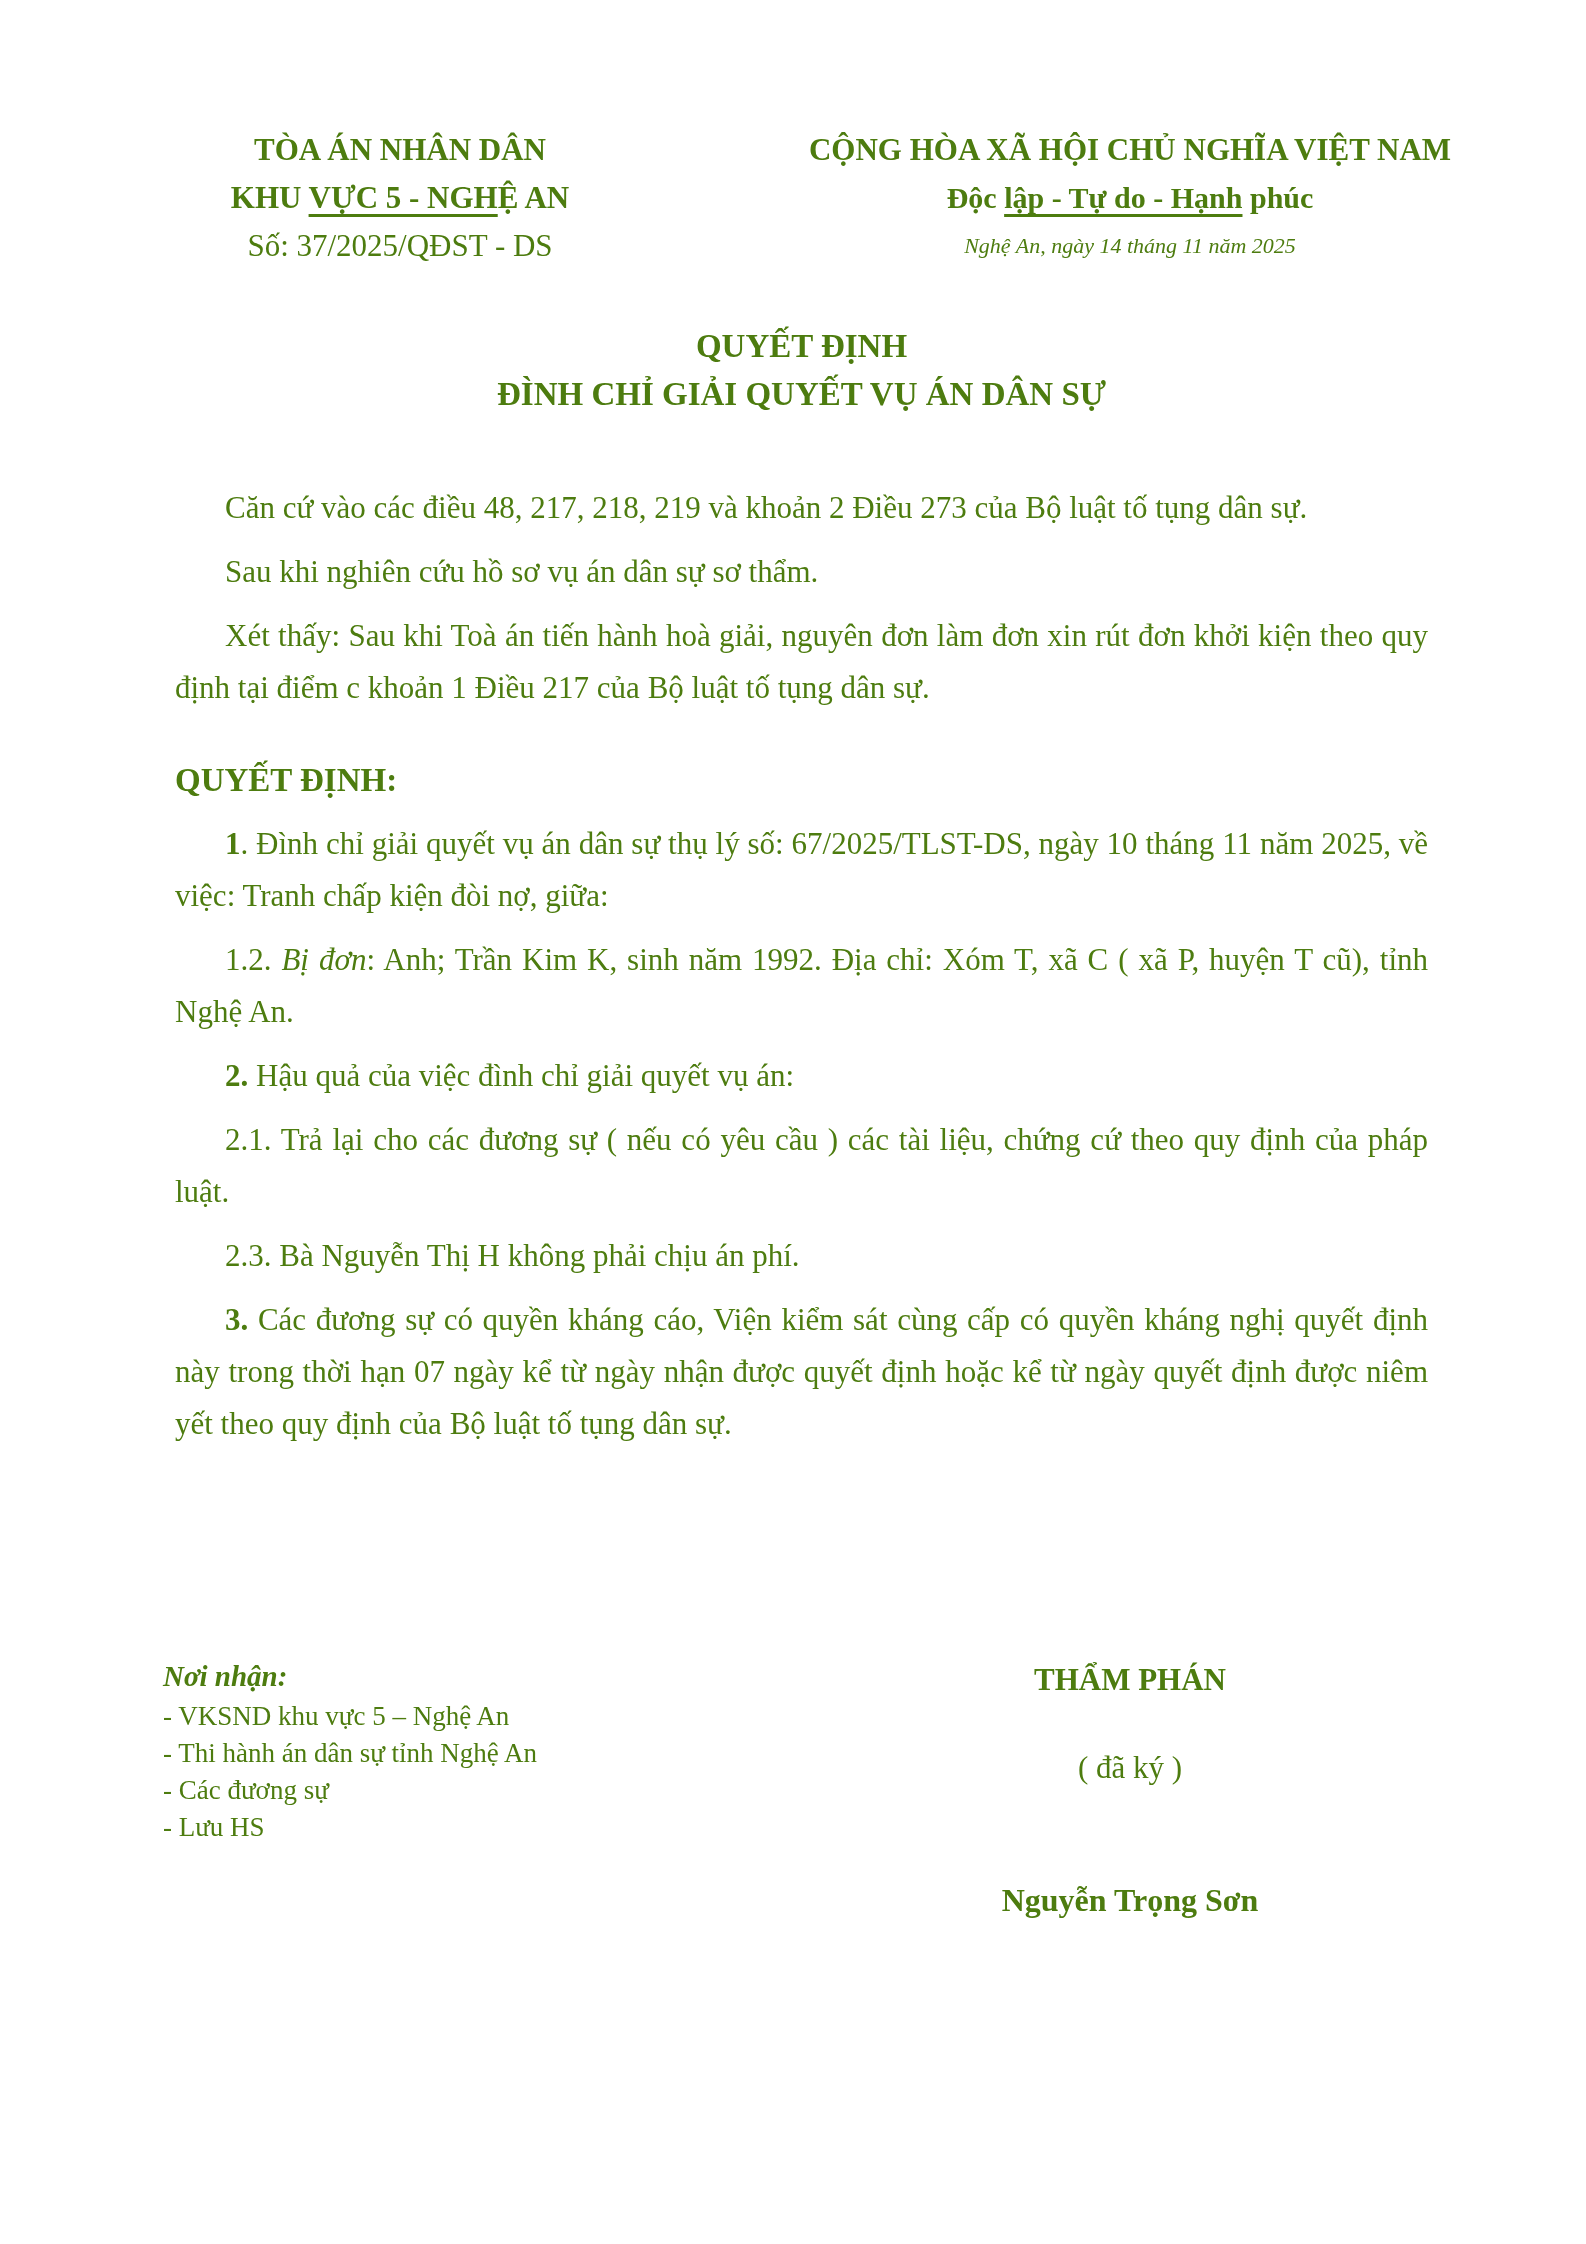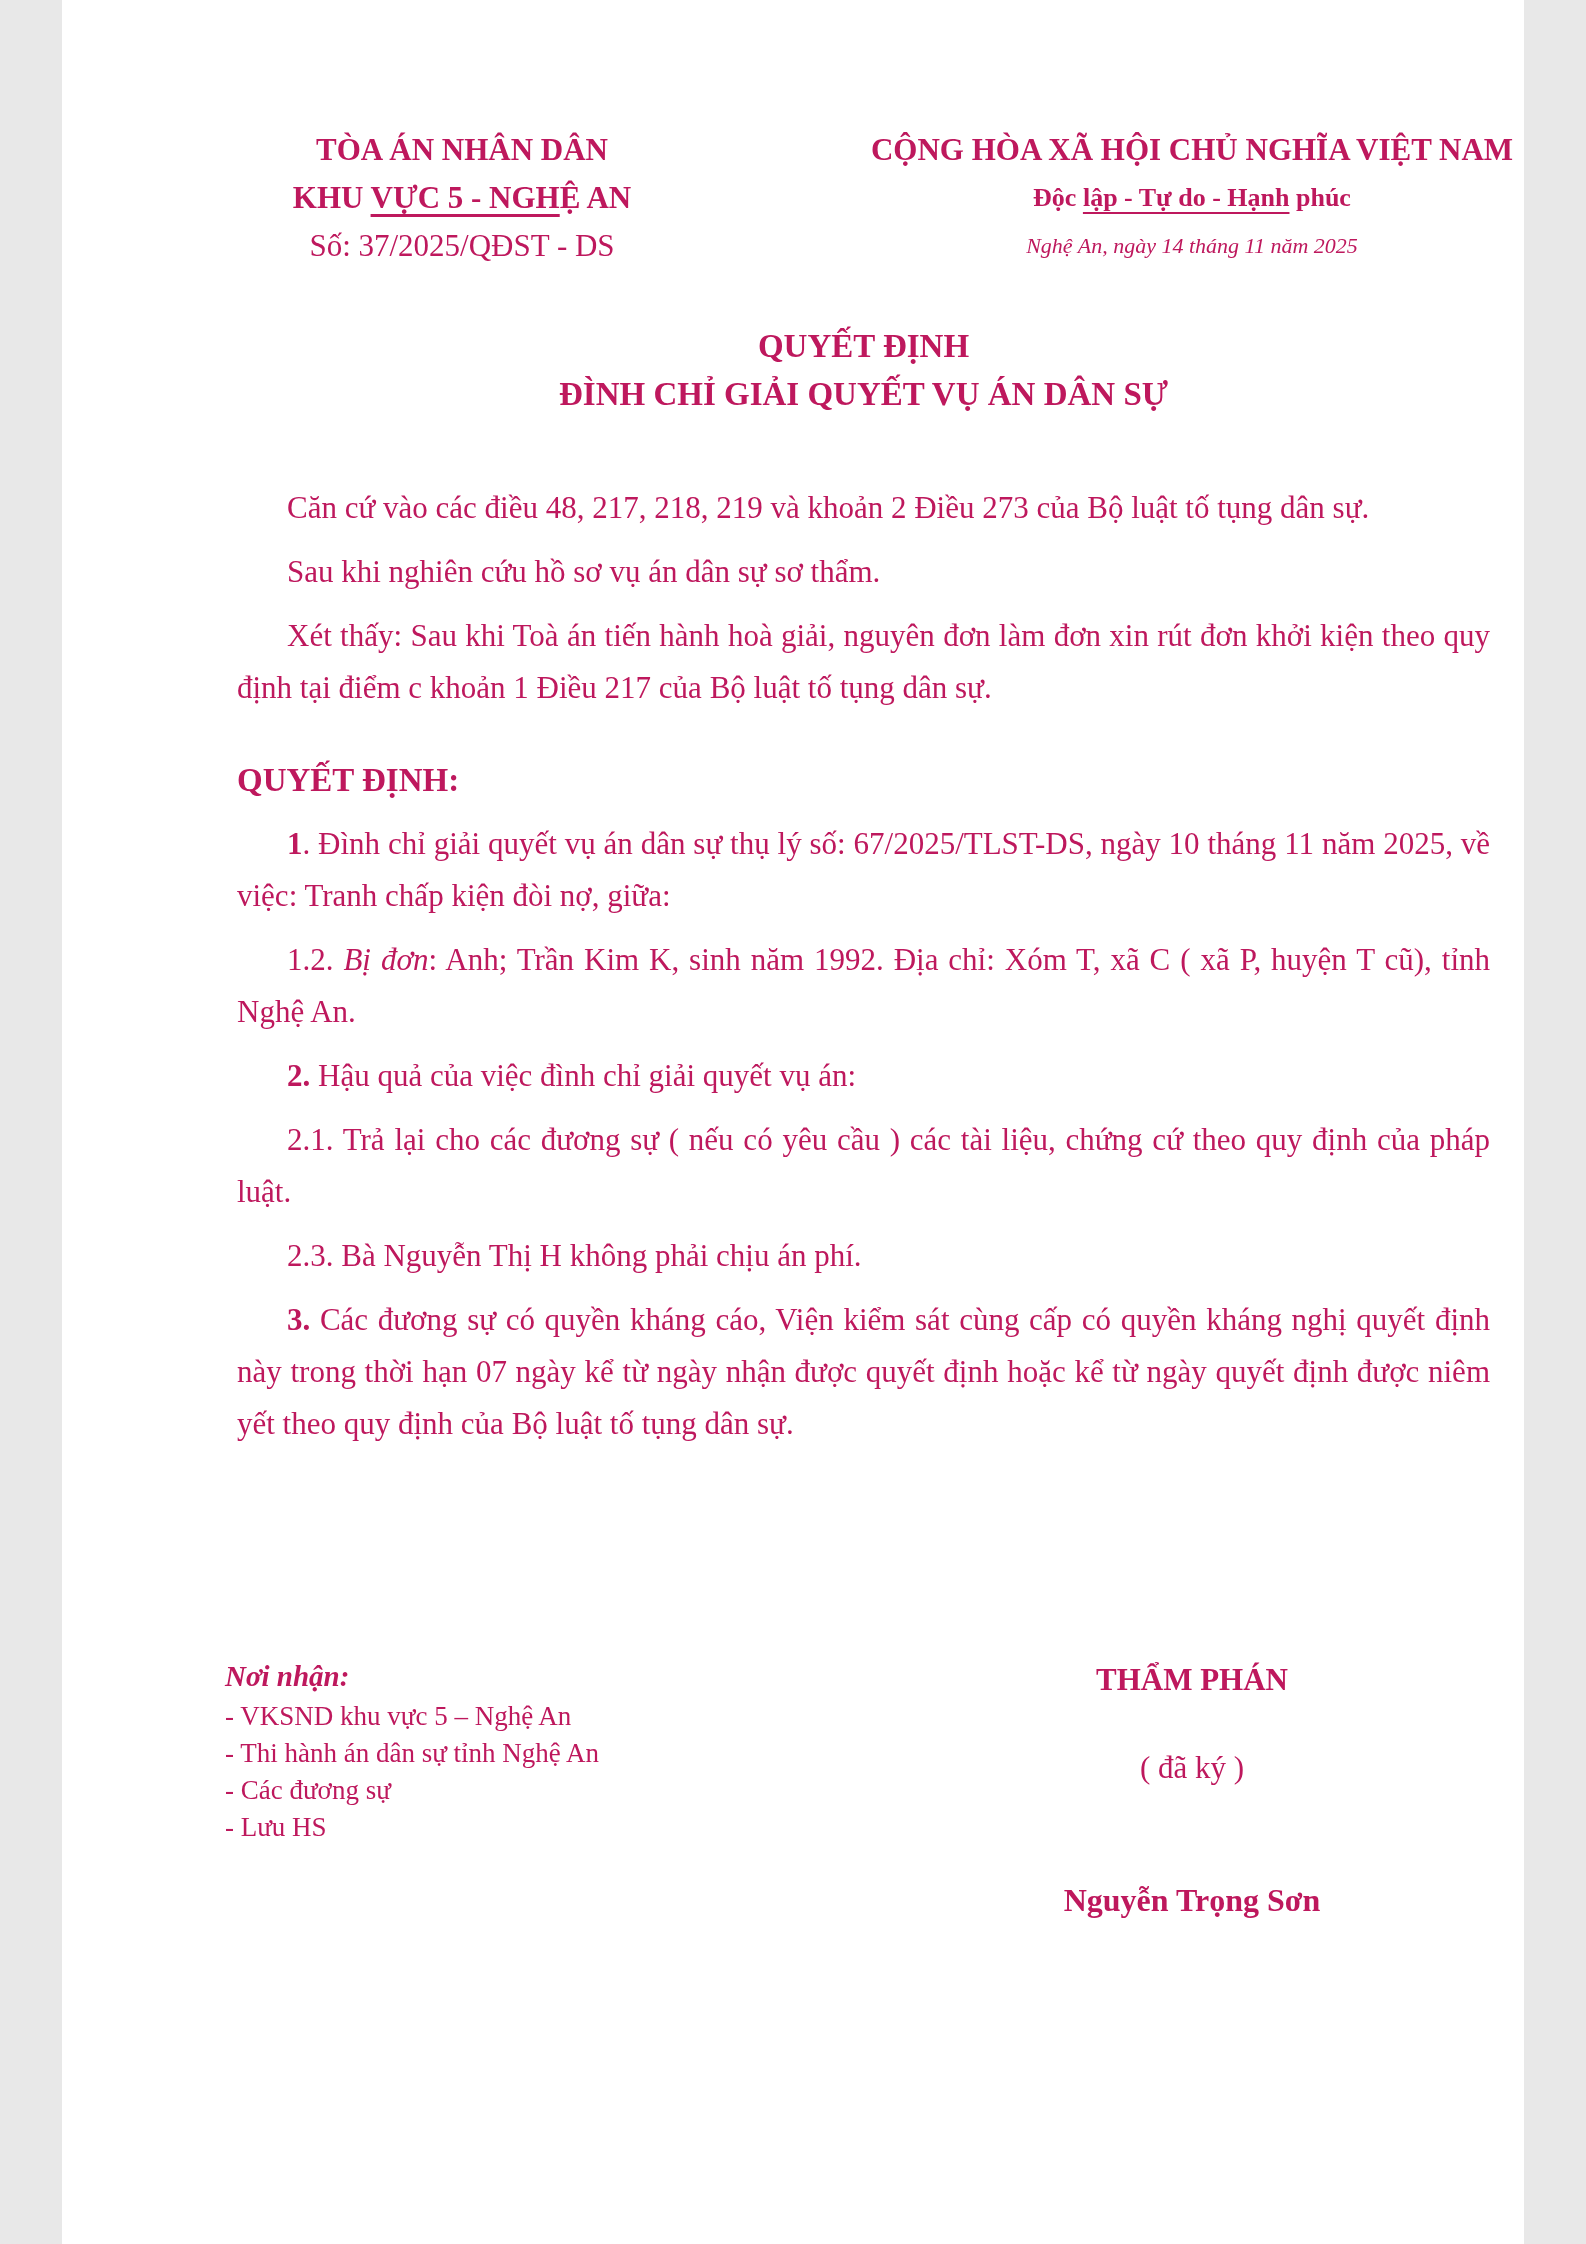--- a/index.html
+++ b/index.html
@@ -1,37 +1,37 @@
 <!DOCTYPE html>
 <html><head>
 <meta charset="utf-8">
 <style>
   html,body{margin:0;padding:0;background:#e8e8e8;}
   .page{
     position:relative;
-    width:1462px;height:2244px;
+    width:1586px;height:2244px;
     background:#ffffff;
-    color:#be185d;
+    color:#4d7c0f;
     font-family:"Liberation Serif","DejaVu Serif",serif;
     margin:0 auto;
     overflow:hidden;
   }
   .b{font-weight:bold;}
   .i{font-style:italic;}
   .u{text-decoration:underline;text-underline-offset:6px;}
 
   .hdr-left{
     position:absolute;top:126px;left:180px;width:440px;
     text-align:center;font-size:31px;line-height:48px;
   }
   .hdr-right{
     position:absolute;top:126px;left:700px;width:860px;
     text-align:center;font-size:31px;line-height:48px;
   }
-  .hdr-right .motto{font-size:26px;}
+  .hdr-right .motto{font-size:30px;}
   .hdr-right .place-date{font-size:22px;}
 
   .doc-title{
     position:absolute;top:322px;left:163px;width:1277px;
     text-align:center;font-weight:bold;font-size:33px;line-height:48px;
   }
 
   .body-text{
     position:absolute;top:470px;left:163px;width:1277px;
     font-size:31px;line-height:52px;text-align:justify;

